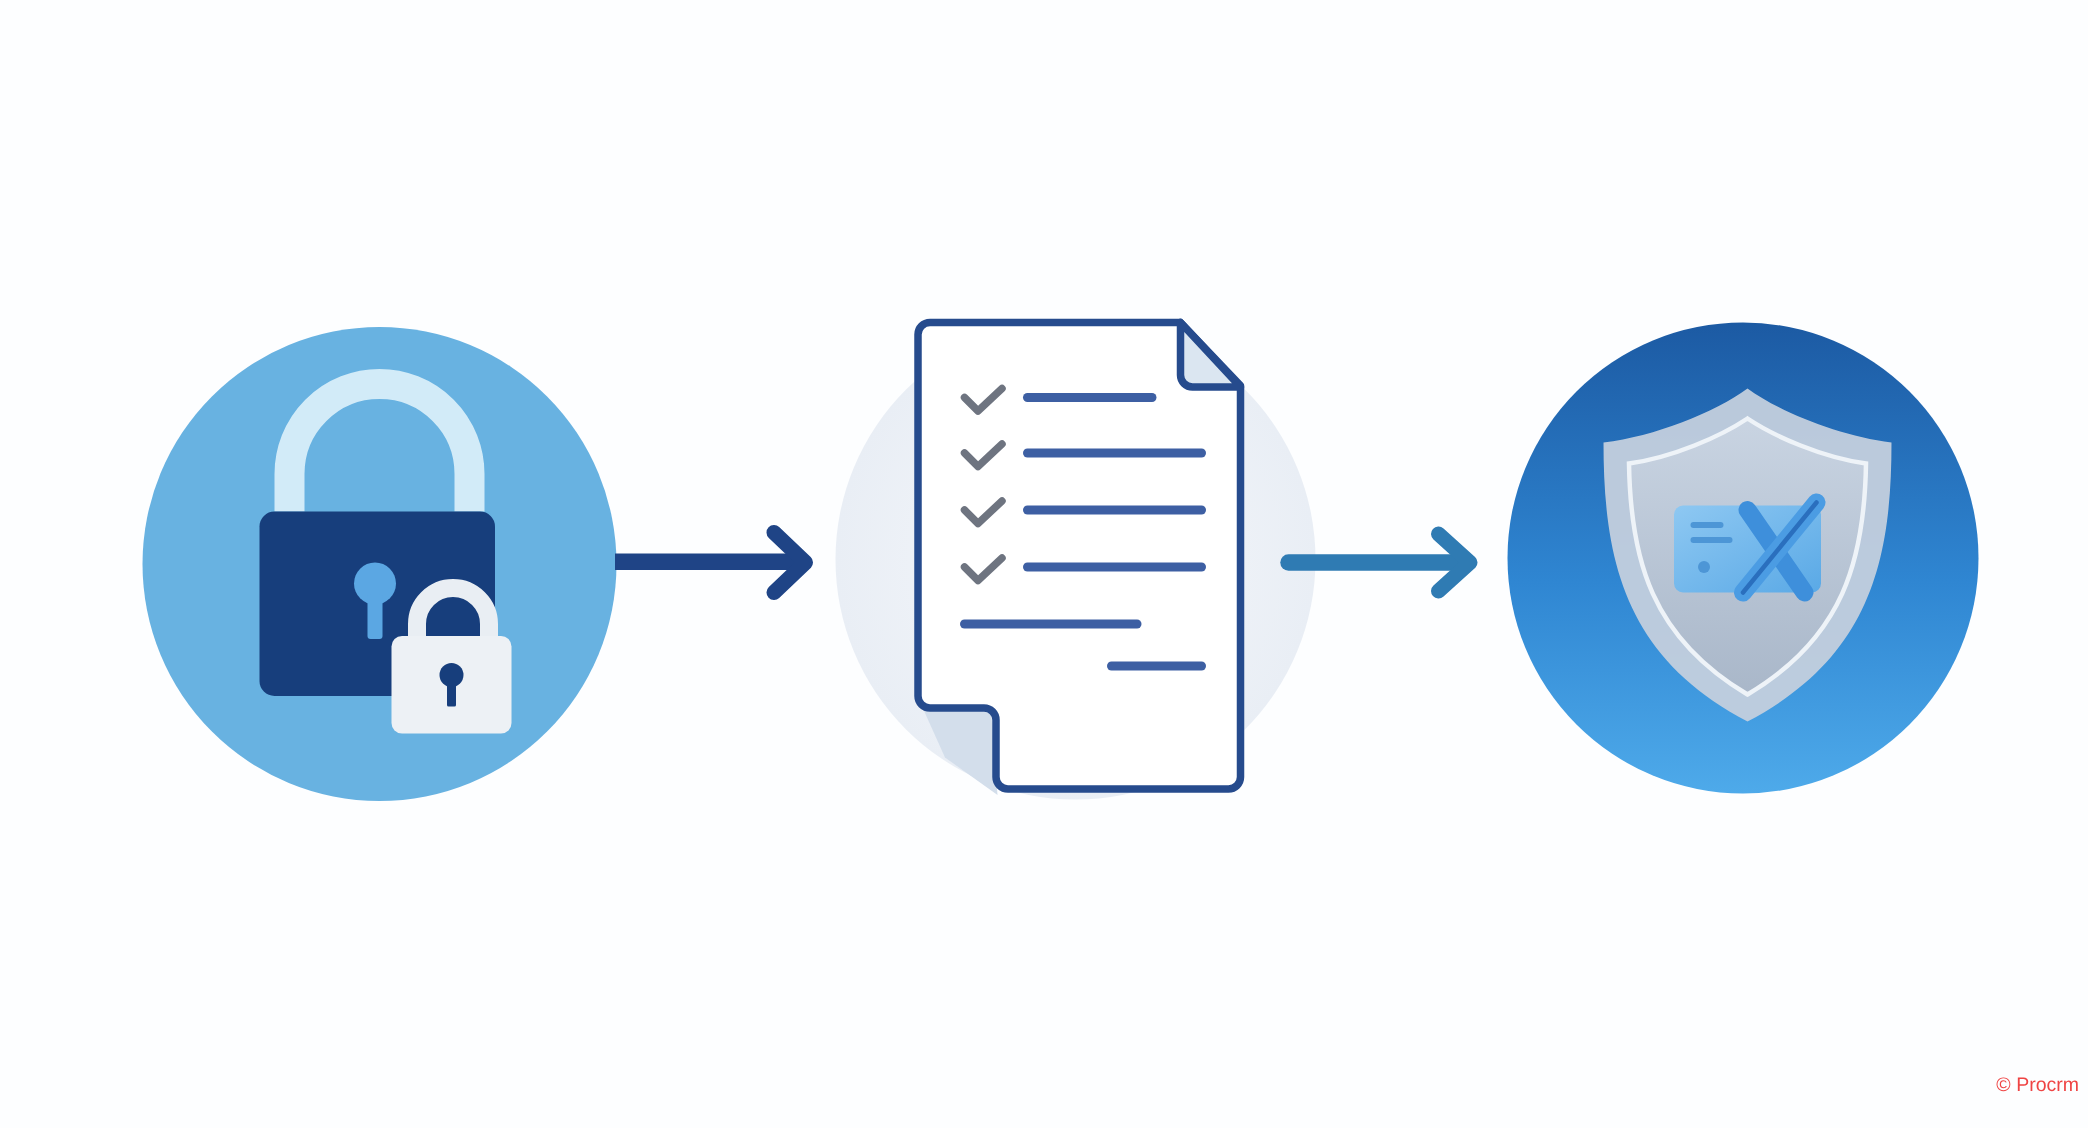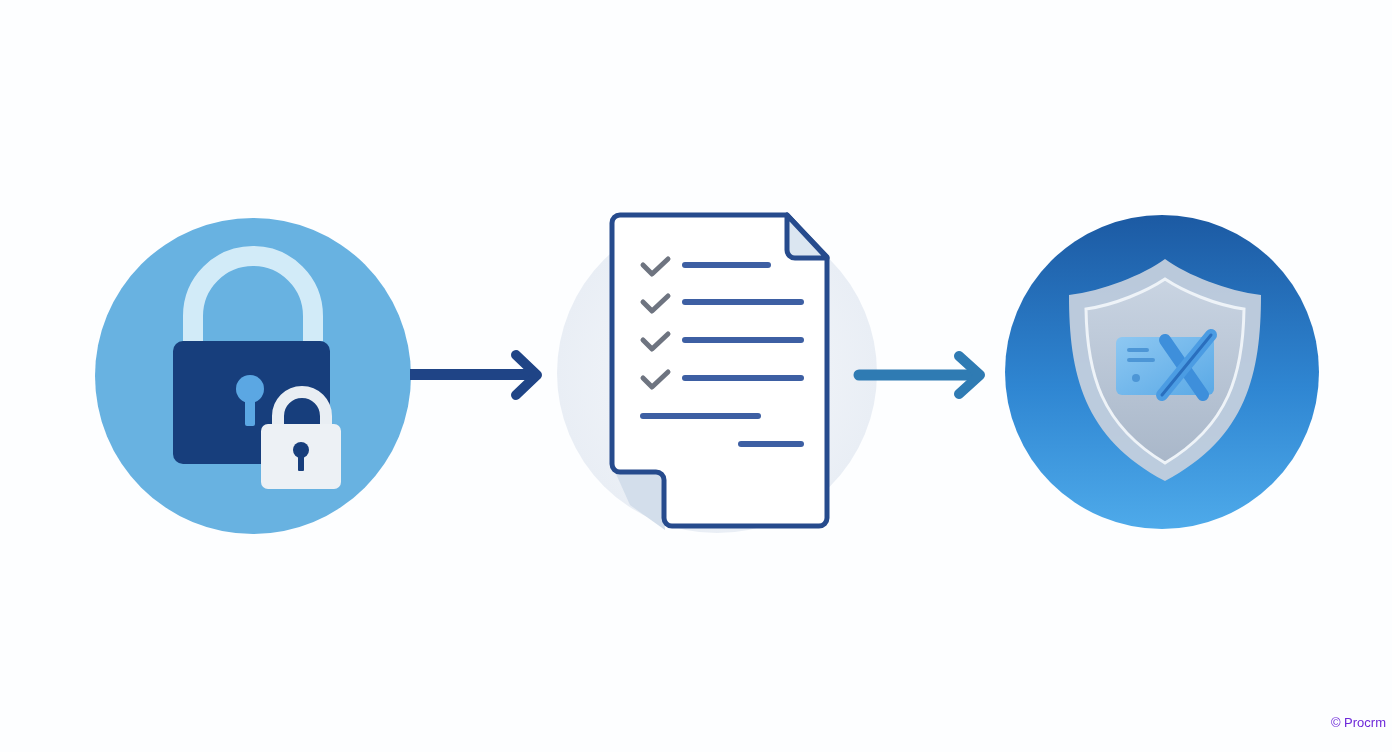--- a/index.html
+++ b/index.html
@@ -6,21 +6,21 @@
     body {
       width: 1392px; height: 752px; overflow: hidden;
       background: #fdfeff;
       font-family: "Liberation Sans", sans-serif;
       position: relative;
     }
     .stage { position: absolute; left: 0; top: 0; width: 1392px; height: 752px; }
     .node { position: absolute; }
     .watermark {
       position: absolute; right: 6px; bottom: 22px;
-      font-size: 13px; color: #6d28d9;
+      font-size: 13px; color: #ef4444;
       font-family: "Liberation Sans", sans-serif;
     }
     svg { display: block; }
   </style>
 </head>
 <body>
 
 <div class="stage">
 
   <div class="node" style="left:93px; top:216px;">

